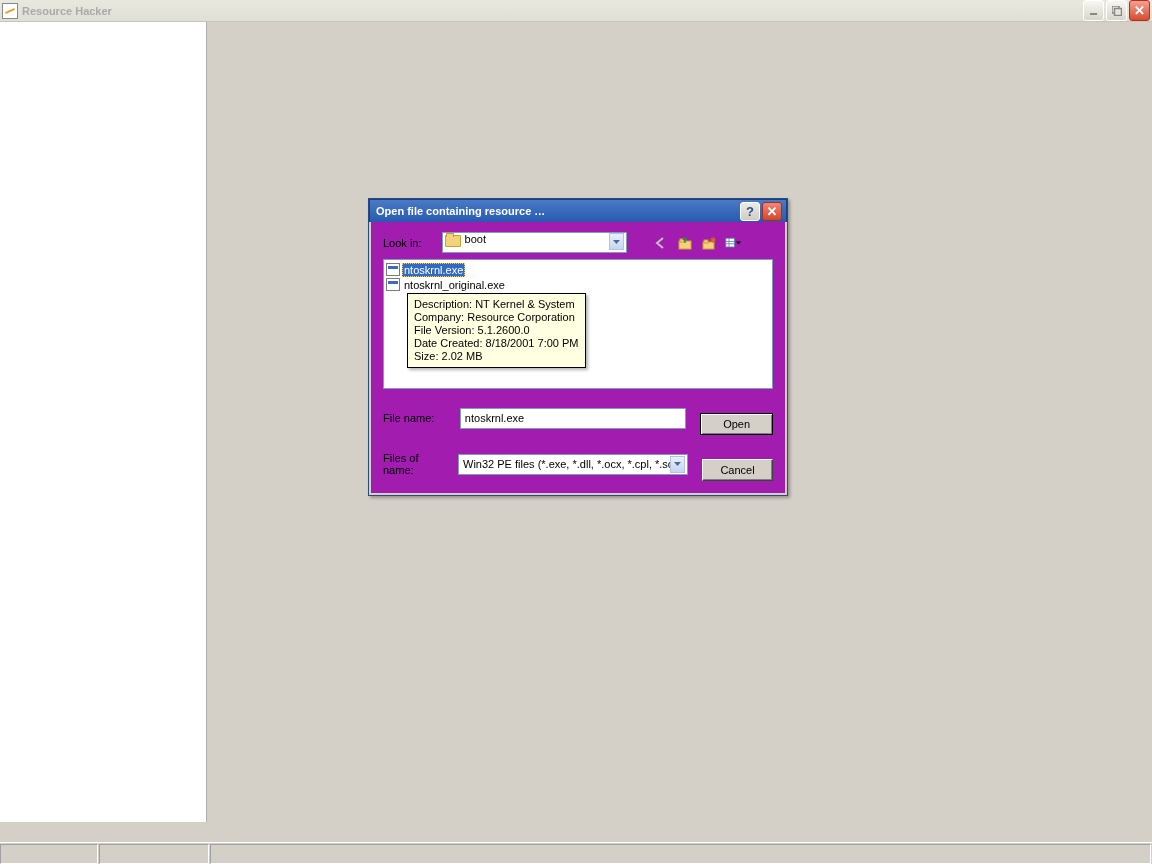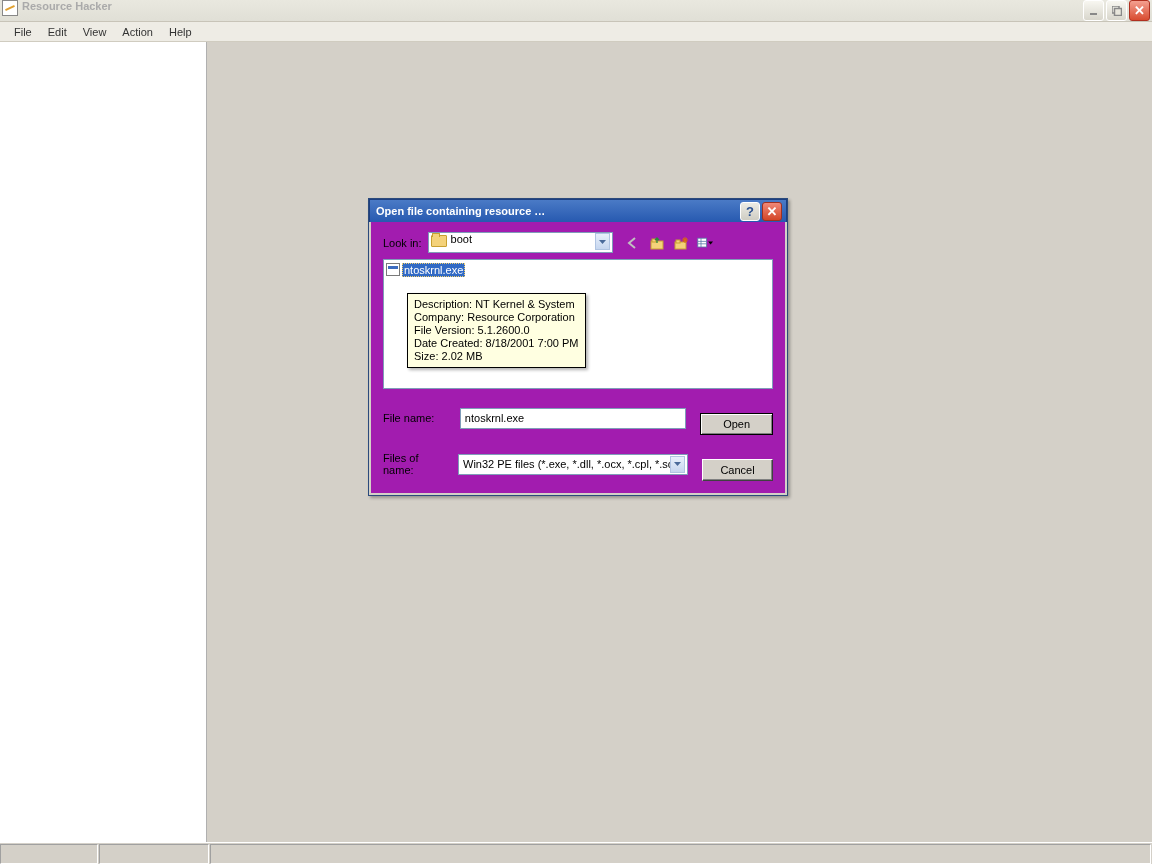--- a/index.html
+++ b/index.html
@@ -1,20 +1,20 @@
 <!DOCTYPE html>
 <html><head>
 <meta charset="utf-8">
 <style>
 * { box-sizing: border-box; margin: 0; padding: 0; font-family: Tahoma, sans-serif; font-size: 11px; }
 body { width: 1152px; height: 864px; background: #d4d0c8; overflow: hidden; position: relative; }
 
 .main-window { position: absolute; top: 0; left: 0; width: 1152px; height: 864px; background: #d4d0c8; border: 0; }
 
-.titlebar { height: 22px; background: linear-gradient(#e9e8df, #e0dfd6); display: flex; padding: 0 2px; border-bottom: 1px solid #c8c4b8; }
+.titlebar { height: 22px; background: linear-gradient(#e9e8df, #e0dfd6); display: flex; align-items: center; padding: 0 2px; border-bottom: 1px solid #c8c4b8; }
 .titlebar-icon { width: 16px; height: 16px; margin-right: 4px; background: #fff; border: 1px solid #888; position: relative; }
 .titlebar-icon::after { content: ""; position: absolute; top: 6px; left: 2px; width: 10px; height: 2px; background: #e0a030; transform: rotate(-25deg); }
 .titlebar-text { color: #aaa; font-weight: bold; flex: 1; }
 .titlebar-buttons { display: flex; gap: 2px; }
 .tb-btn { width: 21px; height: 21px; border: 1px solid #fff; background: linear-gradient(#f8f7f1, #d8d6cc); border-radius: 3px; display: flex; align-items: center; justify-content: center; color: #888; font-weight: bold; font-size: 12px; }
 .tb-btn-close { background: linear-gradient(#f4a090, #d84c30); border: 1px solid #b03020; color: #fff; font-family: Arial; font-size: 13px; }
 .tb-btn svg { width: 10px; height: 10px; }
 
 .menubar { height: 20px; background: #eeece5; display: flex; align-items: center; padding: 0 6px; gap: 0; border-bottom: 1px solid #d0ccc0; }
 .menu-item { padding: 2px 8px; color: #333; cursor: default; }
@@ -33,21 +33,21 @@
 .dialog { position: absolute; top: 198px; left: 368px; width: 420px; background: #a21caf; border: 1px solid #2b4a7c;  box-shadow: 2px 2px 3px rgba(0,0,0,0.3); }
 .dialog-outer { border: 2px solid #d4d0c8; border-top: 0; }
 .dlg-titlebar { height: 23px; background: linear-gradient(#4a7ac6, #2759b0); display: flex; align-items: center; padding: 0 4px; border: 1px solid #1c3f80; border-bottom: 0; }
 .dlg-title { color: #fff; font-weight: bold; flex: 1; padding-left: 2px; }
 .dlg-tbbtns { display: flex; gap: 2px; }
 .dlg-btn { width: 20px; height: 19px; border-radius: 3px; display: flex; align-items: center; justify-content: center; font-weight: bold; }
 .dlg-help { background: linear-gradient(#ecebe5,#cfcdC3); border: 1px solid #fff; color: #2a5090; font-size: 13px; font-family: Arial; }
 .dlg-close { background: linear-gradient(#f08878,#d34628); border: 1px solid #a03020; color: #fff; font-family: Arial; font-size: 13px; }
 
 .dlg-body { padding: 10px 12px 12px; }
-.lookin-row { display: flex; align-items: center; gap: 6px; margin-bottom: 6px; }
+.lookin-row { display: flex; align-items: center; gap: 20px; margin-bottom: 6px; }
 .lbl { color: #000; }
 .lookin-combo { display: flex; width: 185px; height: 21px; background: #fff; border: 1px solid #7f9db9; padding: 0 2px; }
 .combo-arrow { width: 15px; height: 17px; background: linear-gradient(#e8f0fb,#c6d6ef); border: 1px solid #b0c4e2; margin-left: auto; display: flex; align-items: center; justify-content: center; }
 .combo-arrow svg { width: 7px; height: 4px; }
 .folder-icon-sm { width: 16px; height: 14px; position: relative; }
 .folder-icon-sm::before { content:""; position:absolute; top:2px; left:0; width:14px; height:10px; background:#f4d27a; border:1px solid #c8a030; border-radius:1px; }
 .folder-icon-sm::after { content:""; position:absolute; top:0; left:1px; width:6px; height:3px; background:#f4d27a; border:1px solid #c8a030; border-bottom:0; border-radius:1px 1px 0 0; }
 
 .toolbtns { display: flex; gap: 4px; align-items: center; margin-left: 4px; }
 .tool { width: 20px; height: 20px; display: flex; align-items: center; justify-content: center; color: #555; }
@@ -88,27 +88,20 @@
       <div class="tb-btn">
         <svg viewBox="0 0 10 10">
             <rect x="0" y="0" width="7" height="7" fill="none" stroke="#888" stroke-width="1.5"></rect>
             <rect x="2.5" y="2.5" width="7" height="7" fill="#e8e6dc" stroke="#888" stroke-width="1.5"></rect>
           </svg>
       </div>
       <div class="tb-btn tb-btn-close">✕</div>
     </div>
   </div>
 
-  <div class="menubar">
-    <div class="menu-item">File</div>
-    <div class="menu-item">Edit</div>
-    <div class="menu-item">View</div>
-    <div class="menu-item">Action</div>
-    <div class="menu-item">Help</div>
-  </div>
 
   <div class="content-area">
     <div class="tree-panel"></div>
     <div class="main-panel"></div>
   </div>
 
   <div class="statusbar">
     <div class="status-cell"></div>
     <div class="status-cell"></div>
     <div class="status-cell"></div>
@@ -173,20 +166,24 @@
               </svg>
         </div>
       </div>
     </div>
 
     <div class="file-list">
       <div class="file-item selected">
         <div class="file-icon"></div>
         <span class="file-name">ntoskrnl.exe</span>
       </div>
+      <div class="file-item">
+        <div class="file-icon"></div>
+        <span class="file-name">ntoskrnl_original.exe</span>
+      </div>
 
       <div class="tooltip">
         <div>Description: NT Kernel &amp; System</div>
         <div>Company: Resource Corporation</div>
         <div>File Version: 5.1.2600.0</div>
         <div>Date Created: 8/18/2001 7:00 PM</div>
         <div>Size: 2.02 MB</div>
       </div>
     </div>
 

